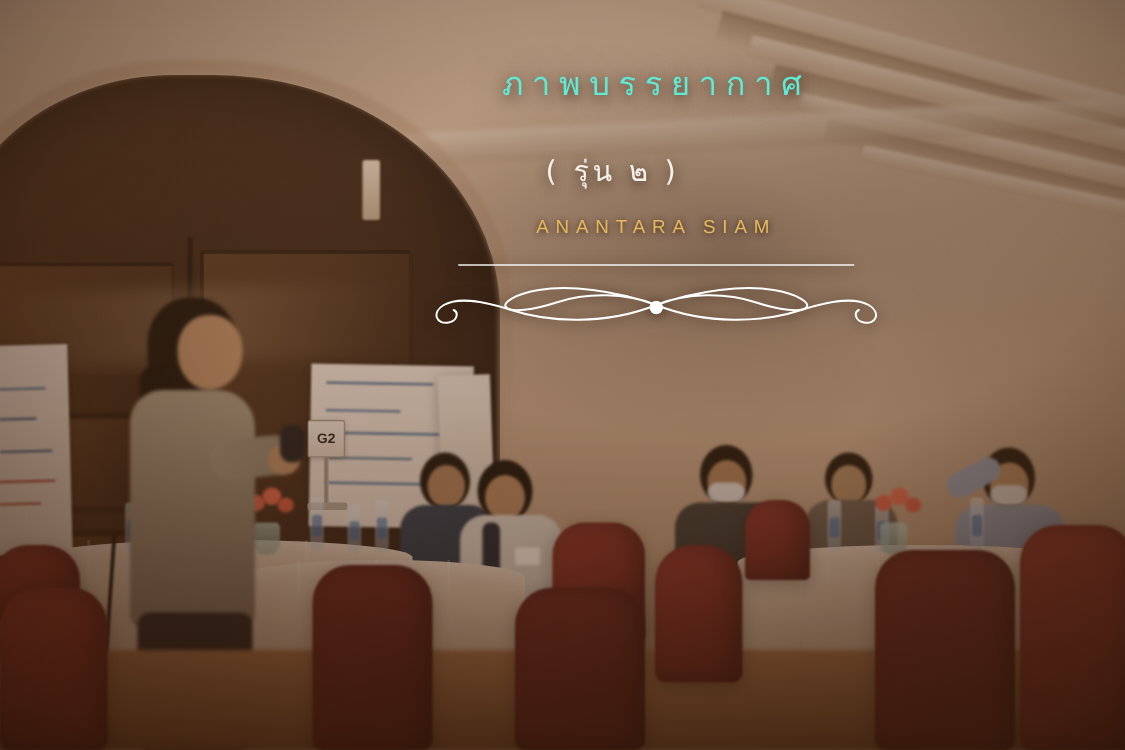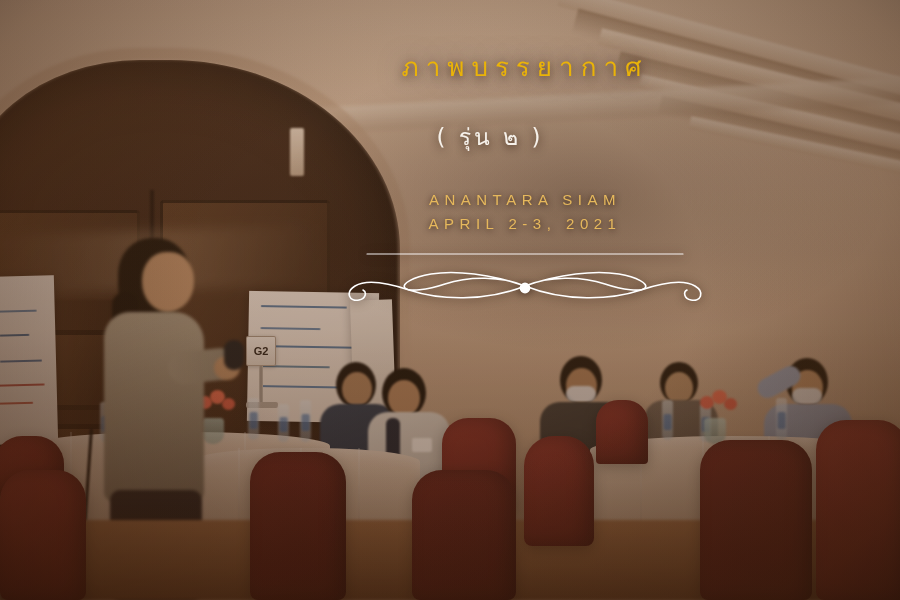--- a/index.html
+++ b/index.html
@@ -243,21 +243,21 @@
 
   
   .overlay {
     position:absolute; inset:0;
     display:flex; flex-direction:column; align-items:center;
     padding-top:46px;
   }
 
   .kicker {
     font-family:"DejaVu Sans", sans-serif;
-    font-size:26px; letter-spacing:7px; color:#eab308;
+    font-size:26px; letter-spacing:7px; color:#5eead4;
     text-shadow:0 2px 10px rgba(40,20,8,.75), 0 0 26px rgba(40,20,8,.5);
     margin-left:150px;
     white-space:nowrap;
   }
 
   .title {
     margin-top:18px; margin-left:150px;
     text-align:center;
     font-family:"Liberation Sans", sans-serif;
     font-weight:400;
@@ -271,21 +271,21 @@
 
   .sub-thai {
     margin-top:14px; margin-left:80px;
     font-family:"DejaVu Sans", sans-serif;
     font-size:23px; letter-spacing:3px; color:#f6f1ea;
     text-shadow:0 2px 10px rgba(35,18,6,.8);
     white-space:nowrap;
   }
 
   .venue-block {
-    margin-top:36px; margin-left:150px;
+    margin-top:18px; margin-left:150px;
     text-align:center;
     font-family:"Liberation Sans", sans-serif;
     color:#e6b85c;
     text-shadow:0 1px 6px rgba(30,14,4,.85);
   }
   .venue { font-size:15px; letter-spacing:5.5px; }
   .dates { font-size:15px; letter-spacing:5.5px; margin-top:7px; }
 
   
   .flourish {
@@ -444,21 +444,20 @@
 
     <div class="kicker">ภาพบรรยากาศ</div>
 
     <div class="title">
     </div>
 
     <div class="sub-thai">( รุ่น ๒ )</div>
 
     <div class="venue-block">
       <div class="venue">ANANTARA SIAM</div>
-      <div class="dates">APRIL 2-3, 2021</div>
     </div>
 
     <div class="flourish">
       <svg viewBox="0 0 380 60" xmlns="http://www.w3.org/2000/svg">
         <g fill="none" stroke="#ffffff" stroke-width="1.6" stroke-linecap="round">
 
           <line x1="32" y1="8" x2="348" y2="8" stroke-width="1.1" opacity=".92"></line>
 
           <path d="M190 40 C150 56 104 54 74 44 C50 36 30 34 20 40 C10 46 14 56 24 54 C31 52.5 32 46 28 44"></path>
           <path d="M190 40 C156 28 120 24 96 28 C78 31 66 38 70 42 C74 46 92 44 110 38 C134 30 166 30 190 40"></path>

